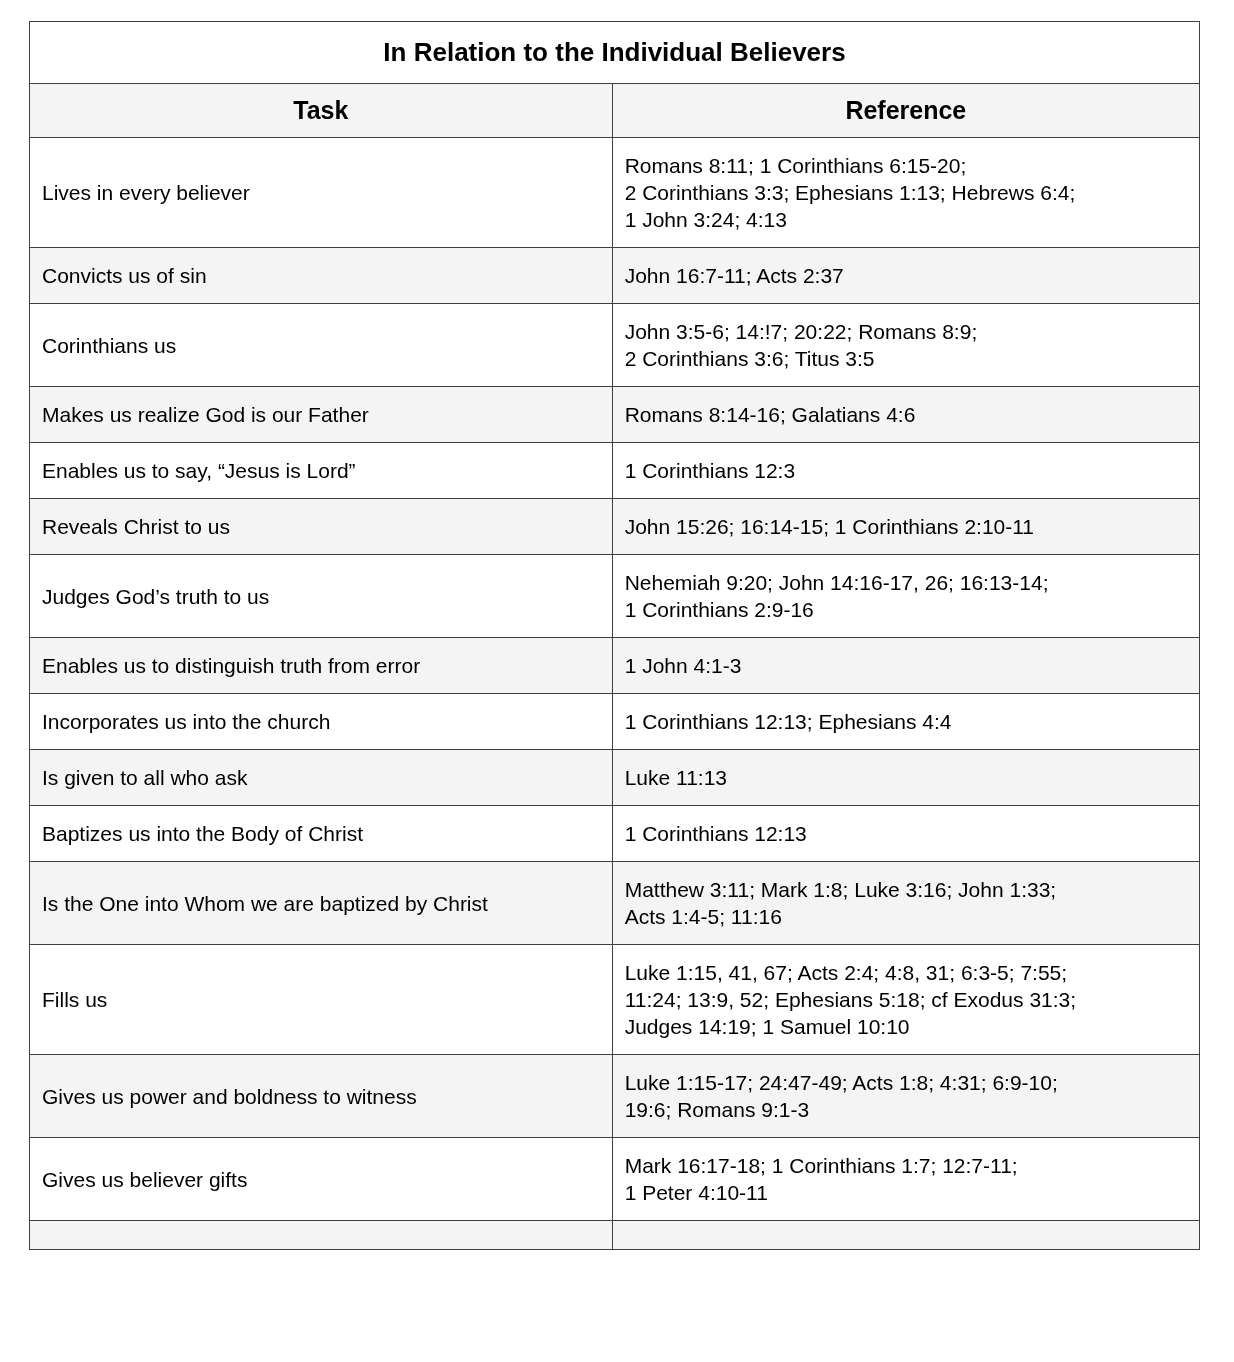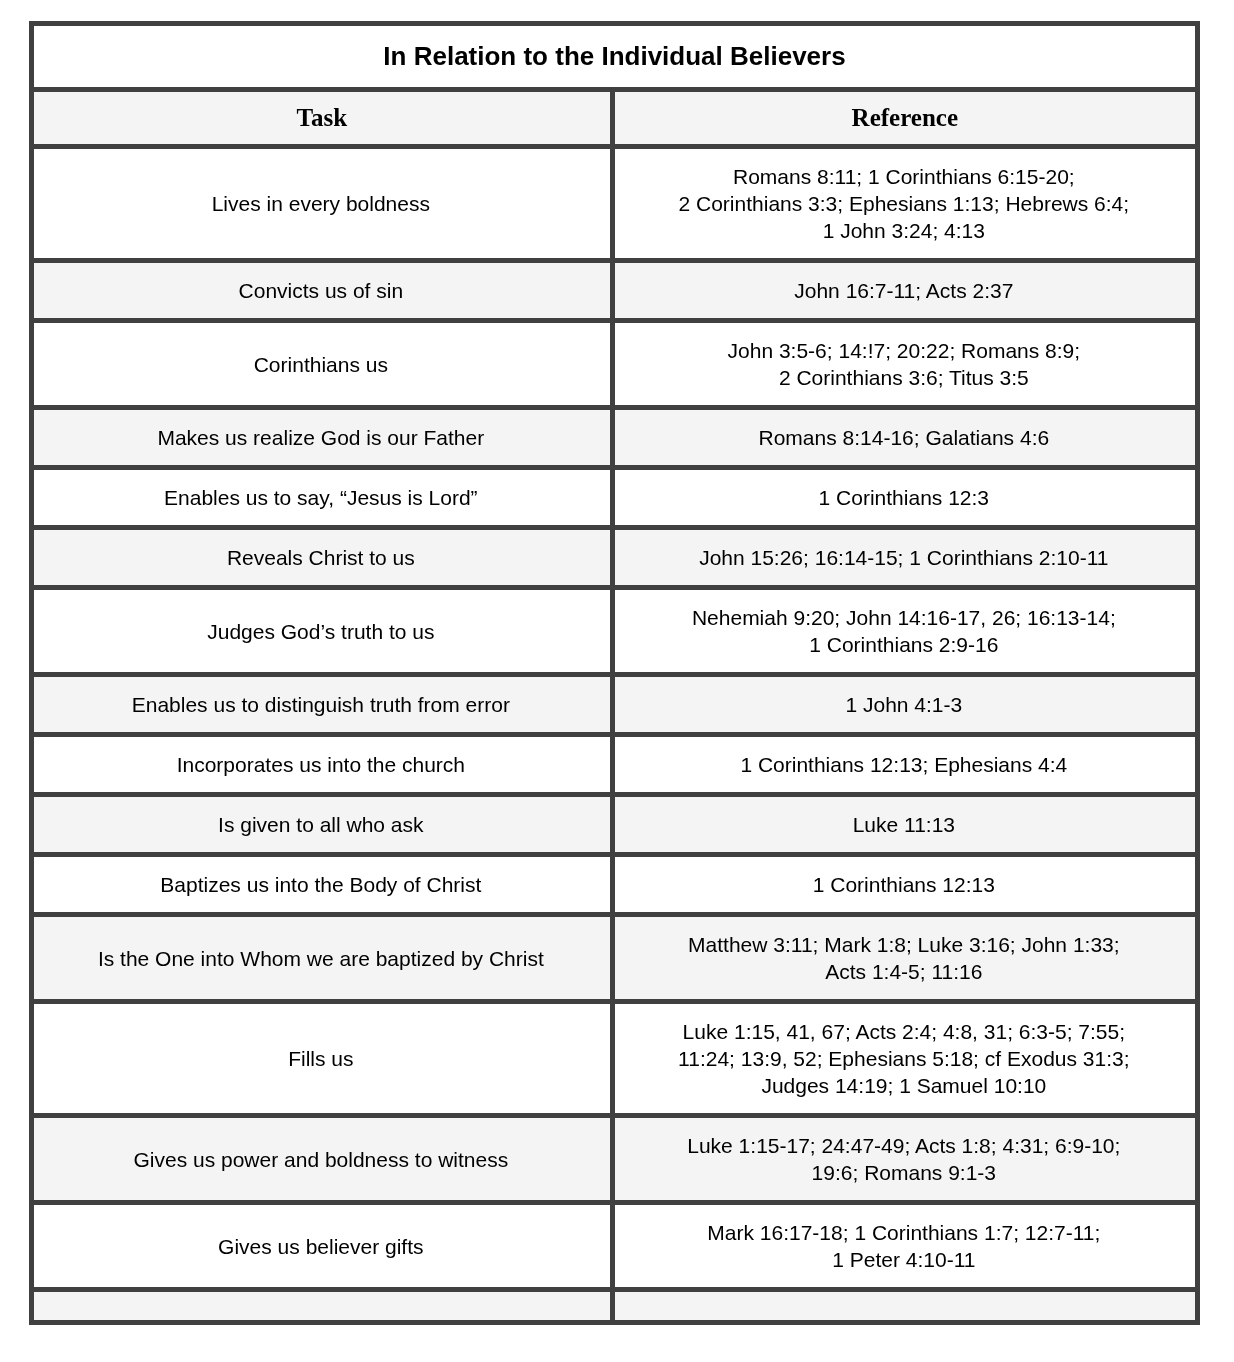--- a/index.html
+++ b/index.html
@@ -17,45 +17,43 @@
   .page {
     padding: 21px 0 0 29px;
   }
   table.ref-table {
     border-collapse: collapse;
     width: 1171px;
     table-layout: fixed;
   }
   table.ref-table th,
   table.ref-table td {
-    border: 5px solid #404040;
+    border: 1px solid #404040;
   }
   .title-cell {
     font-size: 26px;
     font-weight: bold;
     text-align: center;
     padding: 15px 8px;
     background: #ffffff;
   }
   .header-row th {
     font-size: 25px;
     font-weight: bold;
     text-align: center;
     padding: 12px 8px;
     background: #f4f4f4;
-    font-family: Liberation Serif, serif;
   }
   tbody td {
     font-size: 21px;
     line-height: 27px;
     padding: 14px 14px 14px 12px;
     vertical-align: middle;
     white-space: pre-line;
     background: #ffffff;
-    text-align: center;
   }
   tbody tr:nth-child(even) td {
     background: #f4f4f4;
   }
 </style>
 </head>
 <body>
 
 <div class="page">
   <table class="ref-table">
@@ -67,21 +65,21 @@
       <tr class="title-row">
         <th colspan="2" class="title-cell">In Relation to the Individual Believers</th>
       </tr>
       <tr class="header-row">
         <th>Task</th>
         <th>Reference</th>
       </tr>
     </thead>
     <tbody id="rows">
         <tr>
-          <td>Lives in every boldness</td>
+          <td>Lives in every believer</td>
           <td>Romans 8:11; 1 Corinthians 6:15-20;
 2 Corinthians 3:3; Ephesians 1:13; Hebrews 6:4;
 1 John 3:24; 4:13</td>
         </tr>
         <tr>
           <td>Convicts us of sin</td>
           <td>John 16:7-11; Acts 2:37</td>
         </tr>
         <tr>
           <td>Corinthians us</td>

